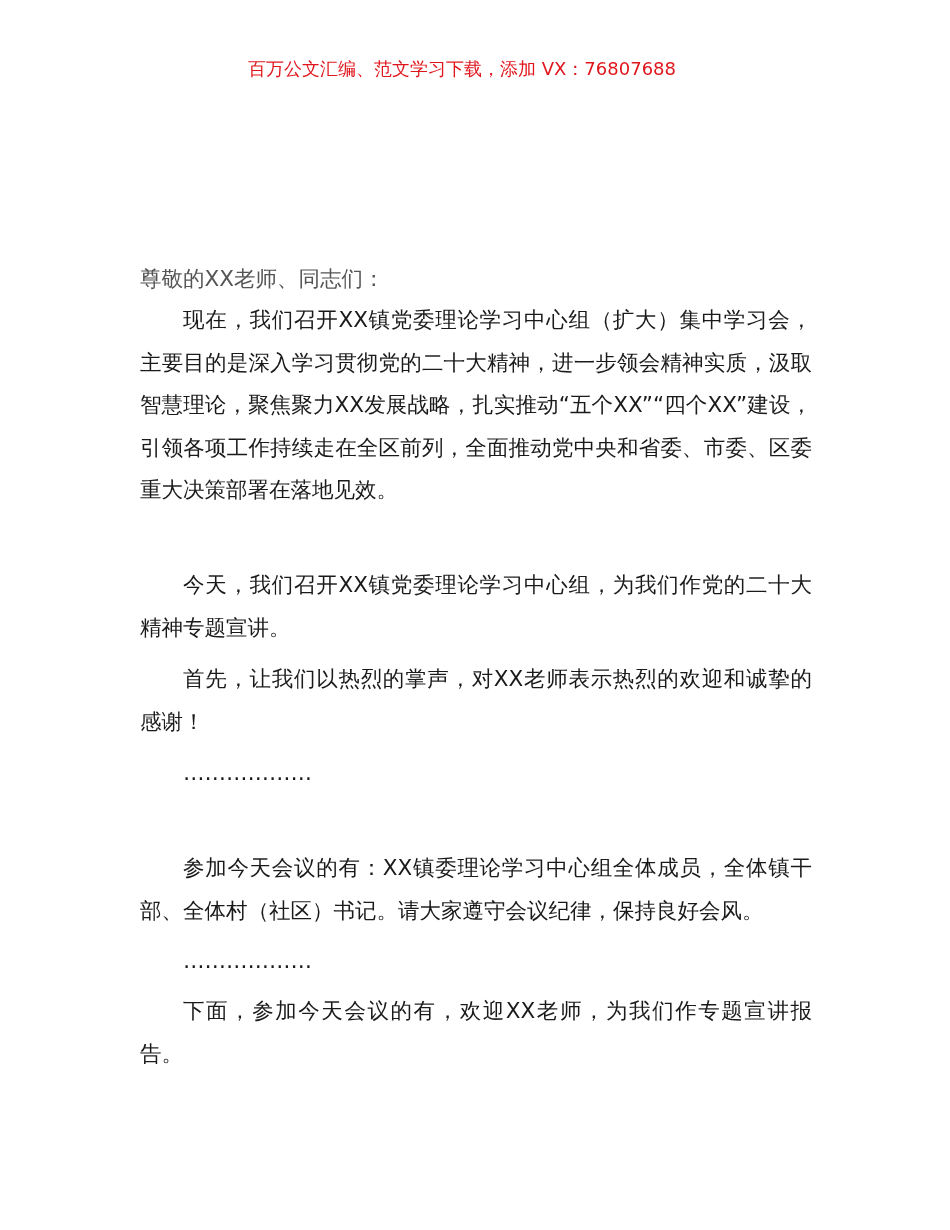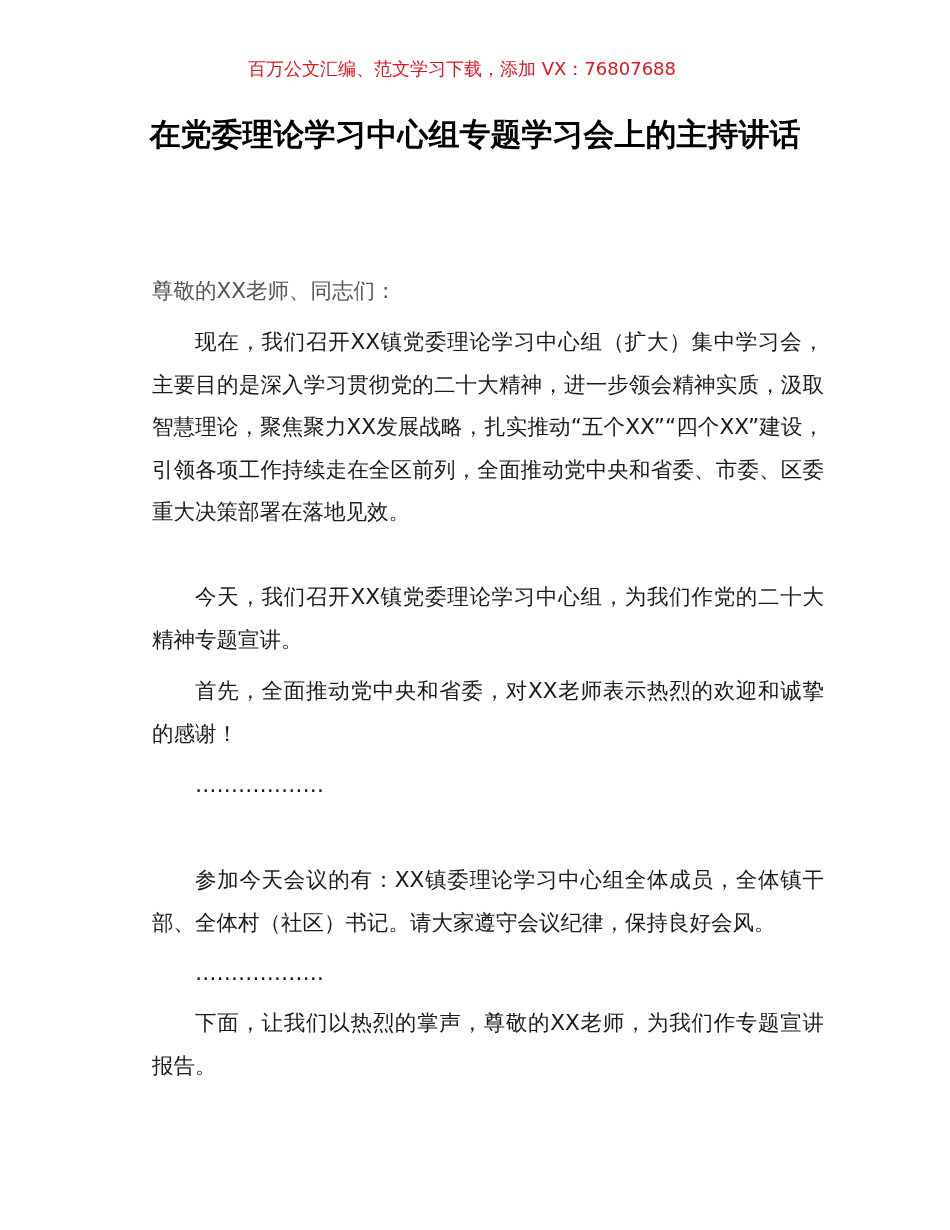--- a/index.html
+++ b/index.html
@@ -45,51 +45,50 @@
       margin: 0;
     }
     .body-text {
       position: absolute;
       left: 140px;
       width: 672px;
       font-size: 21.5px;
       line-height: 42.5px;
       color: #1a1a1a;
       text-align: justify;
-      margin: 12px;
+      margin: 0;
     }
     .greeting {
       top: 258px;
       color: #555555;
     }
     .indent {
       text-indent: 2em;
     }
     .dots {
       letter-spacing: 0px;
     }
   </style>
 </head>
 <body>
 
 <div class="page">
 
   <div class="watermark">百万公文汇编、范文学习下载，添加 VX：76807688</div>
 
-  <h1 class="title">在党委理论学习中心组专题学习会上的主持讲话</h1>
 
   <p class="body-text greeting">尊敬的XX老师、同志们：</p>
 
-  <p class="body-text indent" style="top:309px;">现在，我们召开XX镇党委理论学习中心组（扩大）集中学习会，主要目的是深入学习贯彻党的二十大精神，进一步领会精神实质，汲取智慧理论，聚焦聚力XX发展战略，扎实推动“五个XX”“四个XX”建设，引领各项工作持续走在全区前列，全面推动党中央和省委、市委、区委重大决策部署在落地见效。</p>
+  <p class="body-text indent" style="top:299px;">现在，我们召开XX镇党委理论学习中心组（扩大）集中学习会，主要目的是深入学习贯彻党的二十大精神，进一步领会精神实质，汲取智慧理论，聚焦聚力XX发展战略，扎实推动“五个XX”“四个XX”建设，引领各项工作持续走在全区前列，全面推动党中央和省委、市委、区委重大决策部署在落地见效。</p>
 
   <p class="body-text indent" style="top:564px;">今天，我们召开XX镇党委理论学习中心组，为我们作党的二十大精神专题宣讲。</p>
 
-  <p class="body-text indent" style="top:658px;">首先，全面推动党中央和省委，对XX老师表示热烈的欢迎和诚挚的感谢！</p>
+  <p class="body-text indent" style="top:658px;">首先，让我们以热烈的掌声，对XX老师表示热烈的欢迎和诚挚的感谢！</p>
 
   <p class="body-text indent dots" style="top:752px;">………………</p>
 
   <p class="body-text indent" style="top:847px;">参加今天会议的有：XX镇委理论学习中心组全体成员，全体镇干部、全体村（社区）书记。请大家遵守会议纪律，保持良好会风。</p>
 
   <p class="body-text indent dots" style="top:940px;">………………</p>
 
-  <p class="body-text indent" style="top:990px;">下面，让我们以热烈的掌声，尊敬的XX老师，为我们作专题宣讲报告。</p>
+  <p class="body-text indent" style="top:990px;">下面，参加今天会议的有，欢迎XX老师，为我们作专题宣讲报告。</p>
 
 </div>
 
 </body></html>

